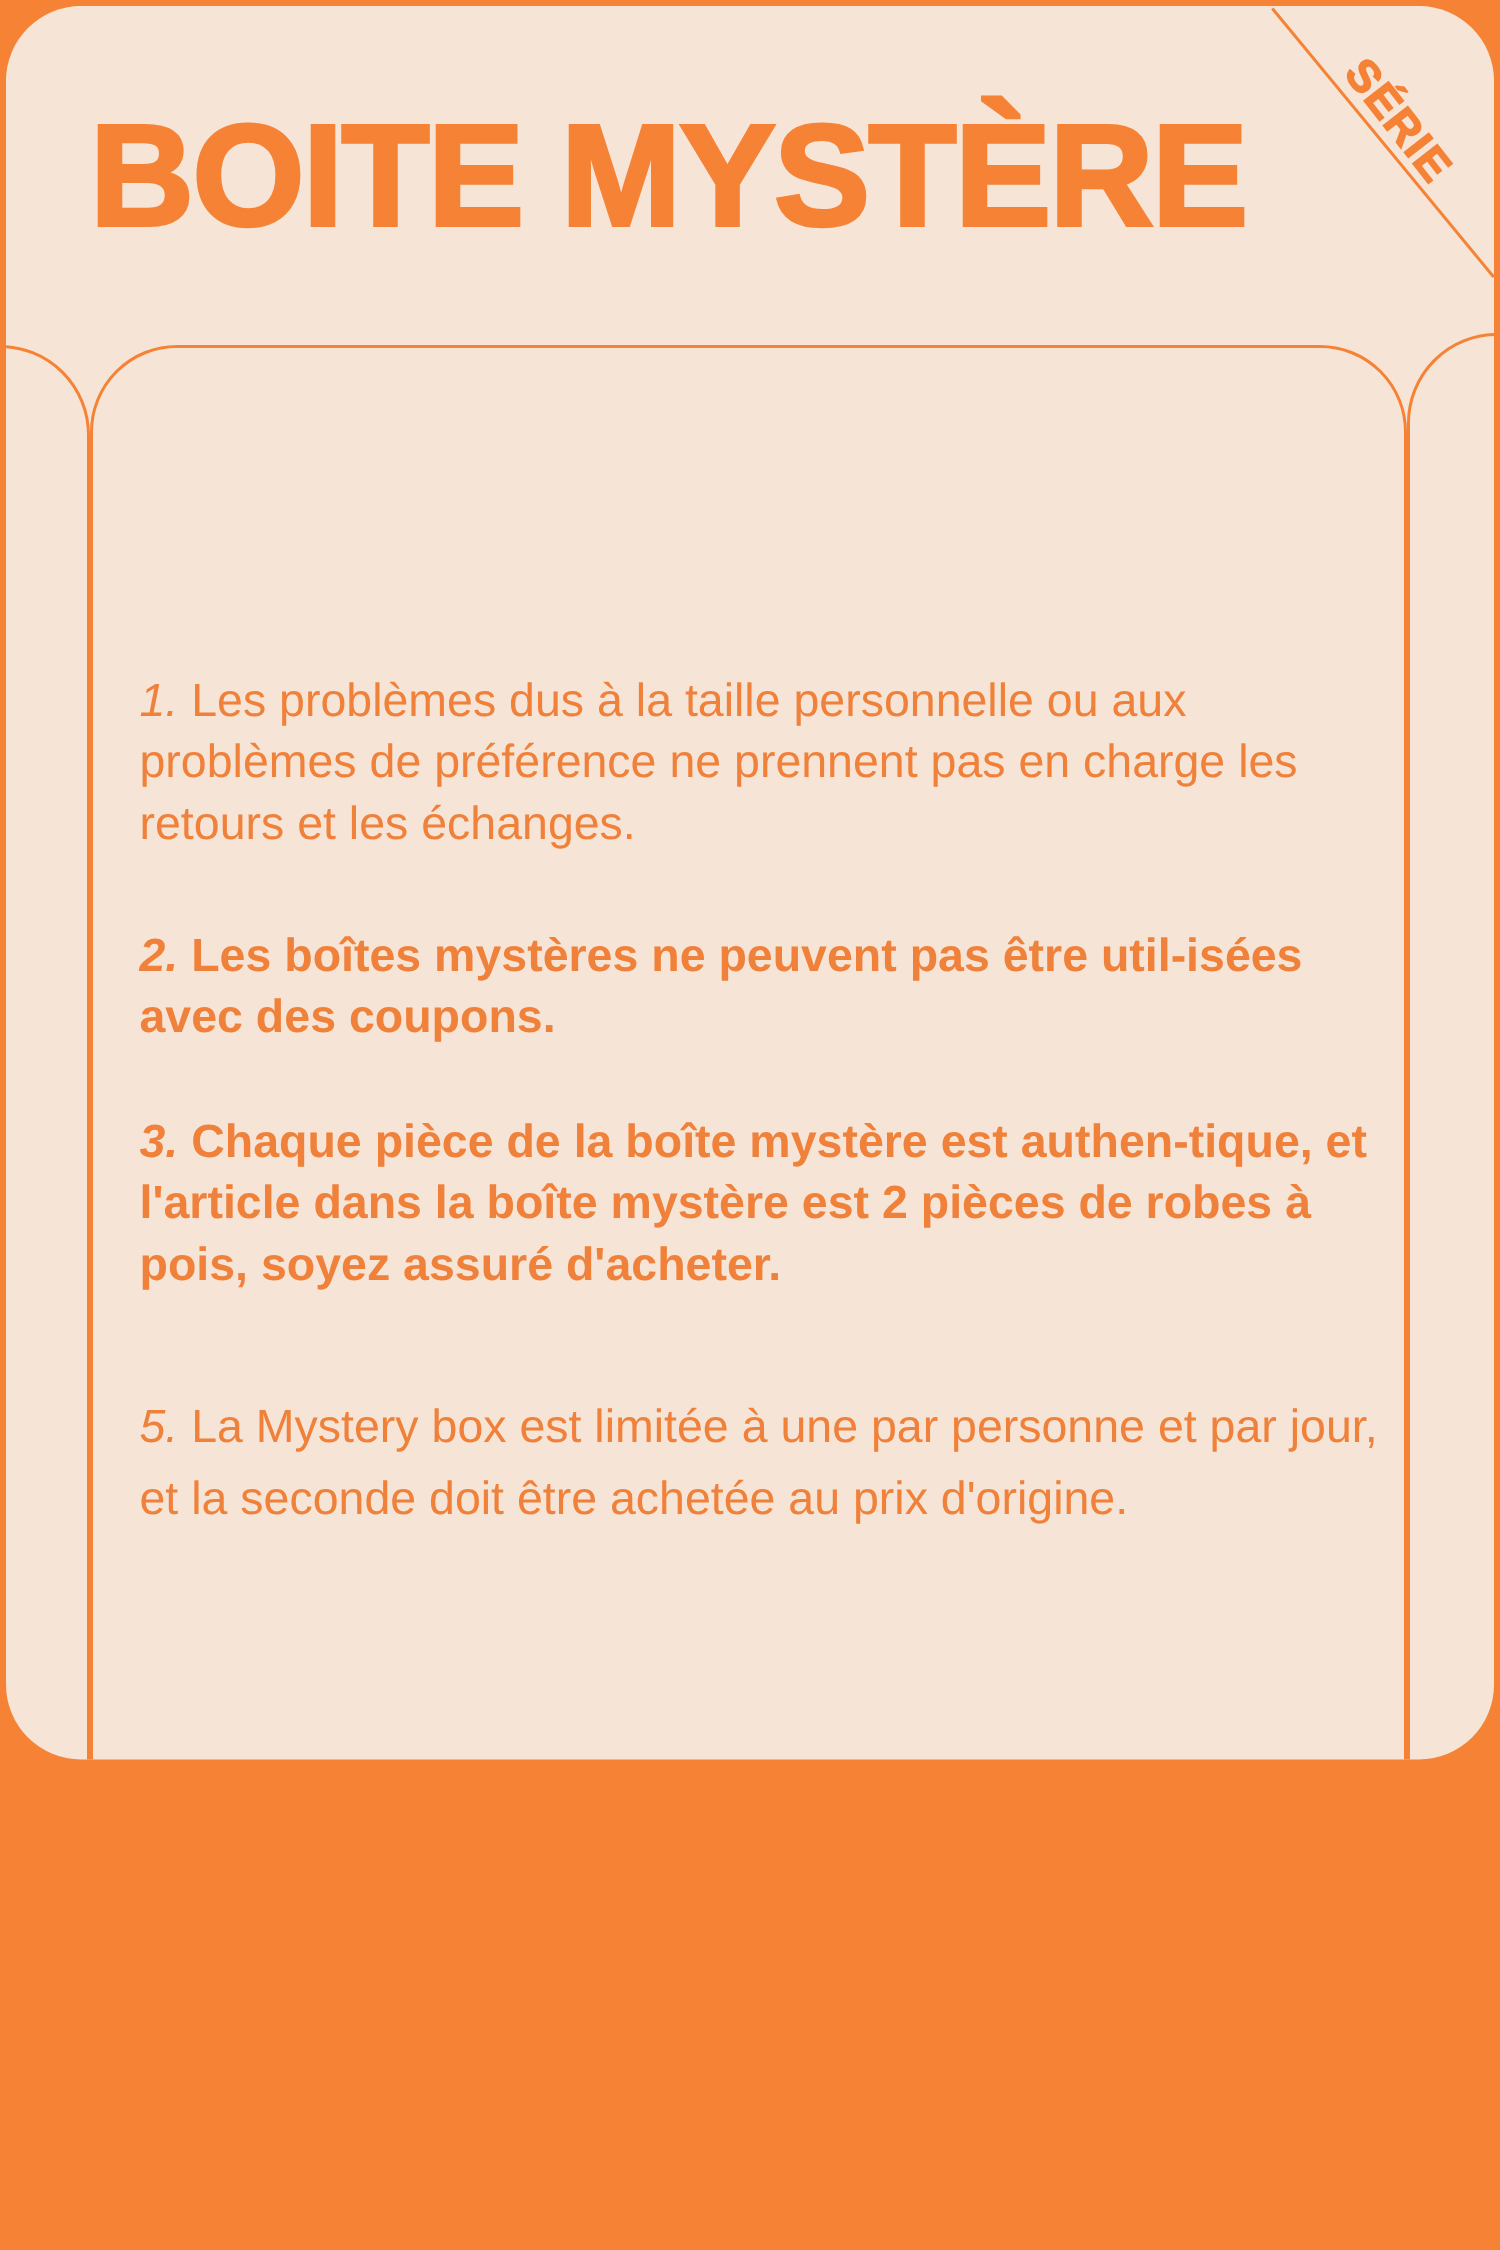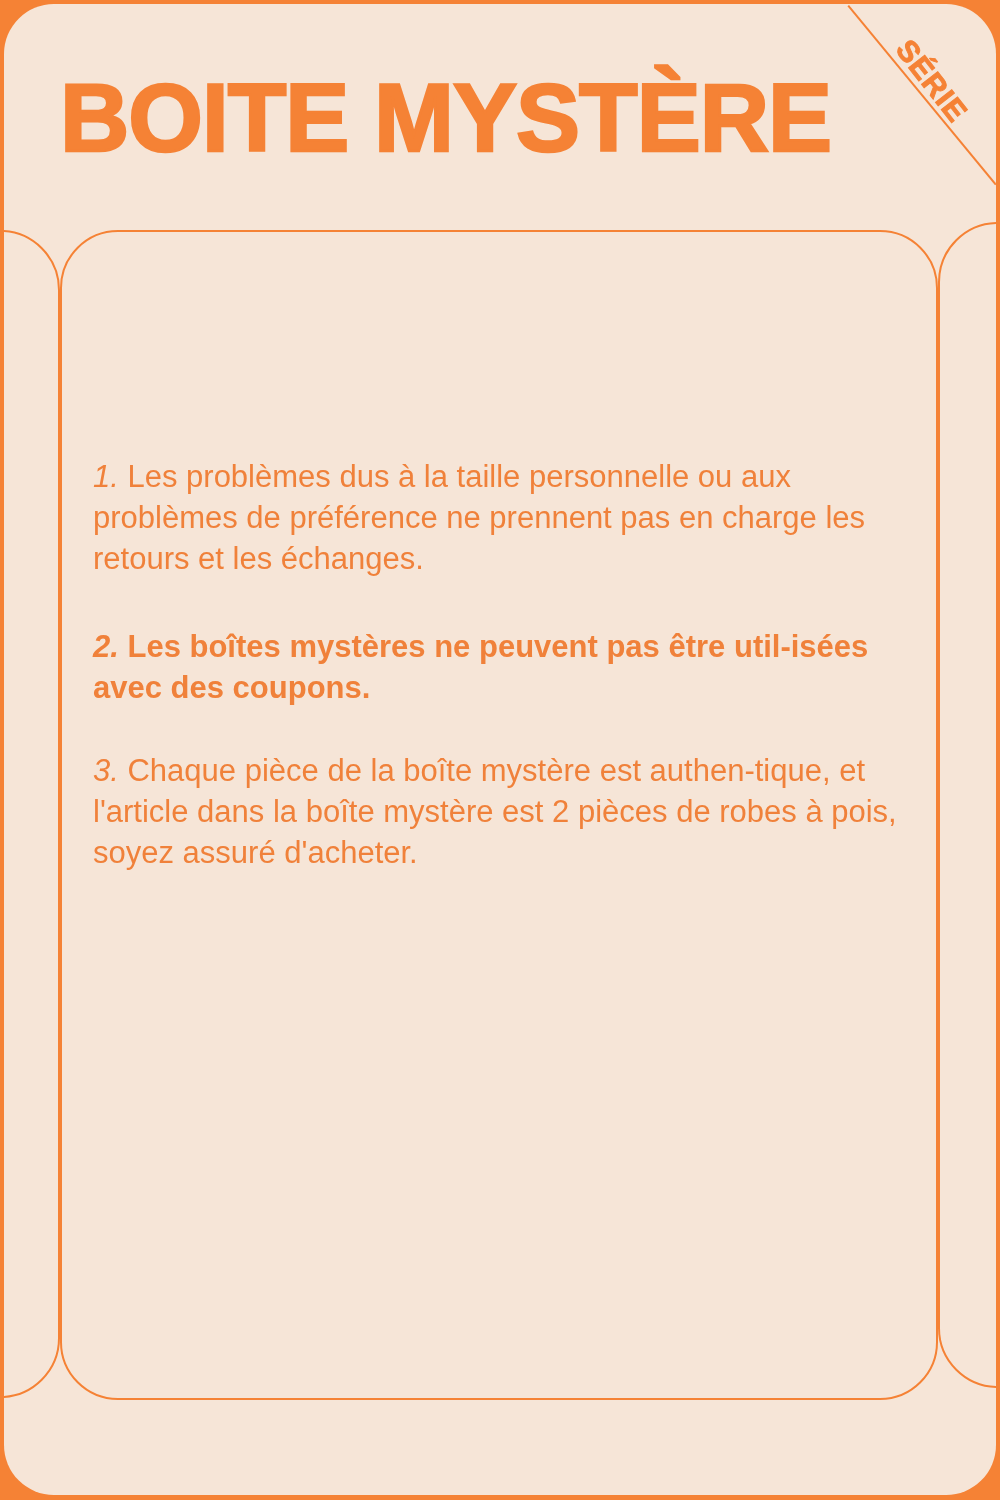--- a/index.html
+++ b/index.html
@@ -4,21 +4,21 @@
   <style>
     html, body { margin: 0; padding: 0; }
     body {
       width: 1000px; height: 1500px;
       background: #F58235;
       position: relative; overflow: hidden;
       font-family: "Liberation Sans", sans-serif;
     }
     .card {
       position: absolute; left: 4px; top: 4px;
-      width: 992px; height: 1491px;
+      width: 992px; height: 1169px;
       background: #F6E5D7;
       border-radius: 50px;
       overflow: hidden;
     }
     .title {
       position: absolute; left: 56px; top: 66px;
       margin: 0;
       font-family: "Liberation Sans", sans-serif;
       font-weight: 900;
       font-size: 96px;
@@ -62,38 +62,39 @@
     .rules {
       position: absolute; left: 31px; top: 214px;
       width: 840px;
       margin: 0; padding: 0; list-style: none;
       color: #F0813A;
       font-size: 31px;
       line-height: 41px;
     }
     .rule { margin: 0; }
     .rule .num { font-style: italic; }
-    .r1 { margin-bottom: 47px; margin-top: 10px; }
+    .r1 { margin-bottom: 47px; }
     .r2 { margin-bottom: 42px; font-weight: bold; }
-    .r3 { margin-bottom: 68px; }
+    .r3 { margin-bottom: 68px; font-weight: bold; }
     .r4 { margin-bottom: 59px; }
     .r5 { line-height: 48px; margin-top: -4px; }
   </style>
 </head>
 <body>
 
 <div class="card">
   <h1 class="title">BOITE MYSTÈRE</h1>
 
   <div class="diag-line"></div>
   <div class="badge">SÉRIE</div>
 
   <div class="side-panel side-left"></div>
   <div class="side-panel side-right"></div>
 
   <div class="inner">
     <ol class="rules">
       <li class="rule r1"><span class="num">1.</span><span> Les problèmes dus à la taille personnelle ou aux problèmes de préférence ne prennent pas en charge les retours et les échanges.</span></li>
       <li class="rule r2"><span class="num">2.</span><span> Les boîtes mystères ne peuvent pas être util-isées avec des coupons.</span></li>
       <li class="rule r3"><span class="num">3.</span><span>  Chaque pièce de la boîte mystère est authen-tique, et l'article dans la boîte mystère est 2 pièces de robes à pois, soyez assuré d'acheter.</span></li>
+      <li class="rule r5"><span class="num">5.</span><span> La Mystery box est limitée à une par personne et par jour, et la seconde doit être achetée au prix d'origine.</span></li>
     </ol>
   </div>
 </div>
 
 </body></html>

